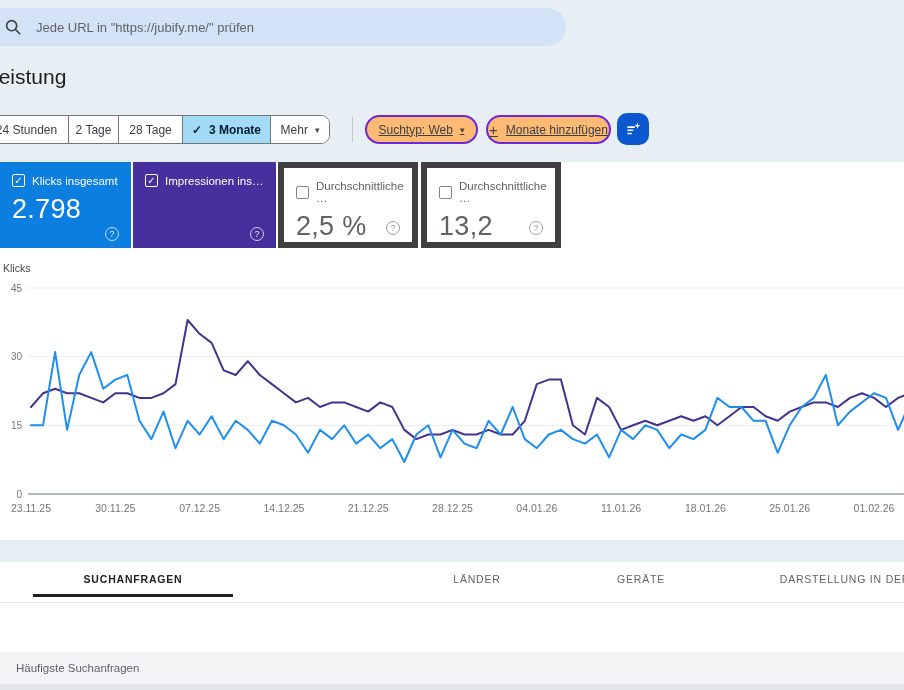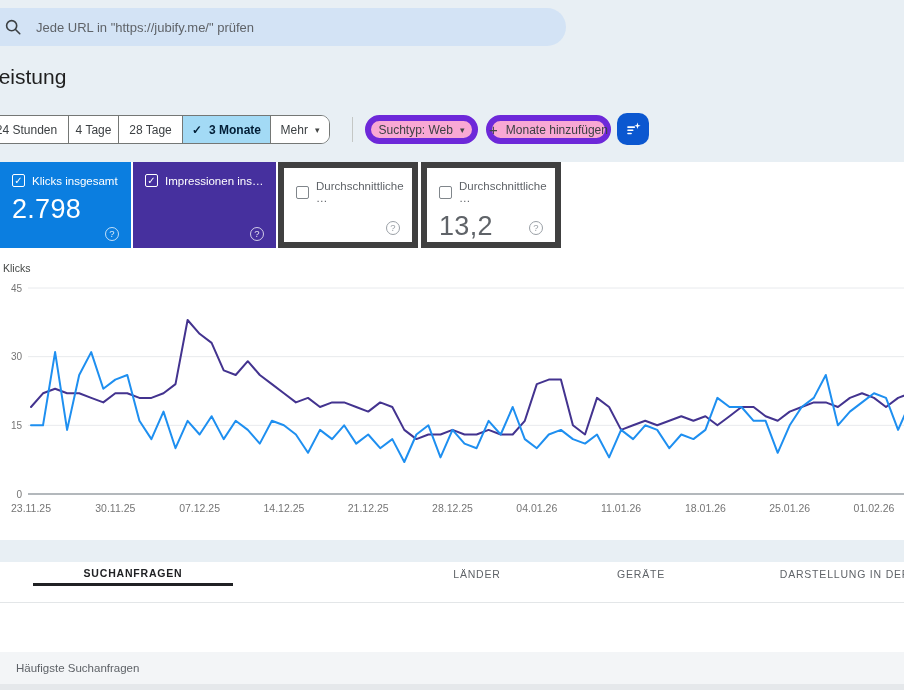--- a/index.html
+++ b/index.html
@@ -37,24 +37,25 @@
     height:100%; display:flex; align-items:center; justify-content:center;
     font-size:12px; color:#3c4043; border-right:1px solid #747775;
     white-space:nowrap; cursor:pointer; background:#fff;
   }
   .segment:last-child{ border-right:none; }
   .segment.selected{ background:#a3daf5; color:#001d35; font-weight:bold; }
   .segment .check{ margin-right:7px; font-size:12px; }
   .caret{ font-size:9px; color:#444746; margin-left:7px; }
   .divider-v{ position:absolute; left:352px; top:117px; width:1px; height:25px; background:#c4c7c5; }
   .pill{
-    position:absolute; top:115px; height:29px; border:6px solid #6d28d9;
-    border-radius:15px; background:#f9a8d4; display:flex; align-items:center;
+    position:absolute; top:115px; height:29px; border:2px solid #6d28d9;
+    border-radius:15px; background:#fdba74; display:flex; align-items:center;
     justify-content:center; font-size:12px; color:#3c4043; cursor:pointer;
     white-space:nowrap;
+    text-decoration:underline;
   }
   #suchtyp-pill{ left:365px; width:113px; }
   #filter-pill{ left:486px; width:125px; }
   #filter-pill .plus{ font-size:15px; margin-right:8px; color:#444746; }
   .tune-button{
     position:absolute; left:617px; top:113px; width:32px; height:32px;
     border-radius:10px; display:flex; align-items:center; justify-content:center;
     cursor:pointer; border:none;
   }
   
@@ -77,21 +78,21 @@
     display:flex; align-items:center; justify-content:center;
   }
   .help.light{ border:1.2px solid rgba(255,255,255,0.75); color:rgba(255,255,255,0.85); }
   .help.gray{ border:1.2px solid #9aa0a6; color:#9aa0a6; }
   
   #chart-svg{ position:absolute; top:260px; left:0; }
   
   .tabs-card{ position:absolute; top:562px; left:0; width:904px; height:128px; background:#fff; }
   .tabs-row{ position:relative; height:41px; border-bottom:1px solid #e3e6e8; }
   .tab{
-    position:absolute; top:0; height:24px; display:flex; align-items:center;
+    position:absolute; top:11px; height:24px; display:flex; 
     justify-content:center; font-size:10.5px; letter-spacing:0.8px;
     color:#5f6368; cursor:pointer; white-space:nowrap; padding:0 12px;
   }
   .tab.active{ color:#202124; font-weight:bold; border-bottom:3px solid #202124; }
   .table-header-band{
     position:absolute; top:90px; left:0; width:904px; height:32px;
     background:#f3f5f7; display:flex; align-items:center; padding-left:16px;
     font-size:11.5px; color:#5f6368;
   }
   .table-colheader-strip{ position:absolute; top:122px; left:0; width:904px; height:6px; background:#e5e8eb; }
@@ -107,21 +108,21 @@
   <input type="text" placeholder="Jede URL in &quot;https://jubify.me/&quot; prüfen" style="">
 </div>
 
 <h1 class="page-title">Leistung</h1>
 
 <div class="segmented">
     <div class="segment" style="width: 84px;">
       <span>24 Stunden</span>
     </div>
     <div class="segment" style="width: 50px;">
-      <span>4 Tage</span>
+      <span>2 Tage</span>
     </div>
     <div class="segment" style="width: 64px; text-align: center;">
       <span>28 Tage</span>
     </div>
     <div class="segment selected" style="width: 88px;">
       <span class="check">✓</span>
       <span>3 Monate</span>
     </div>
     <div class="segment" style="width: 58px;">
       <span>Mehr</span>
@@ -165,20 +166,21 @@
         <span class="checkbox checked">✓</span>
         <span>Impressionen ins…</span>
       </div>
       <span class="help light">?</span>
     </div>
     <div class="metric-card bordered" style="left: 278px; width: 140px; background: rgb(255, 255, 255); color: rgb(95, 99, 104);">
       <div class="card-label-row">
         <span class="checkbox unchecked"></span>
         <span>Durchschnittliche …</span>
       </div>
+      <div class="card-value">2,5 %</div>
       <span class="help gray">?</span>
     </div>
     <div class="metric-card bordered" style="left: 421px; width: 140px; background: rgb(255, 255, 255); color: rgb(95, 99, 104);">
       <div class="card-label-row">
         <span class="checkbox unchecked"></span>
         <span>Durchschnittliche …</span>
       </div>
       <div class="card-value">13,2</div>
       <span class="help gray">?</span>
     </div>

